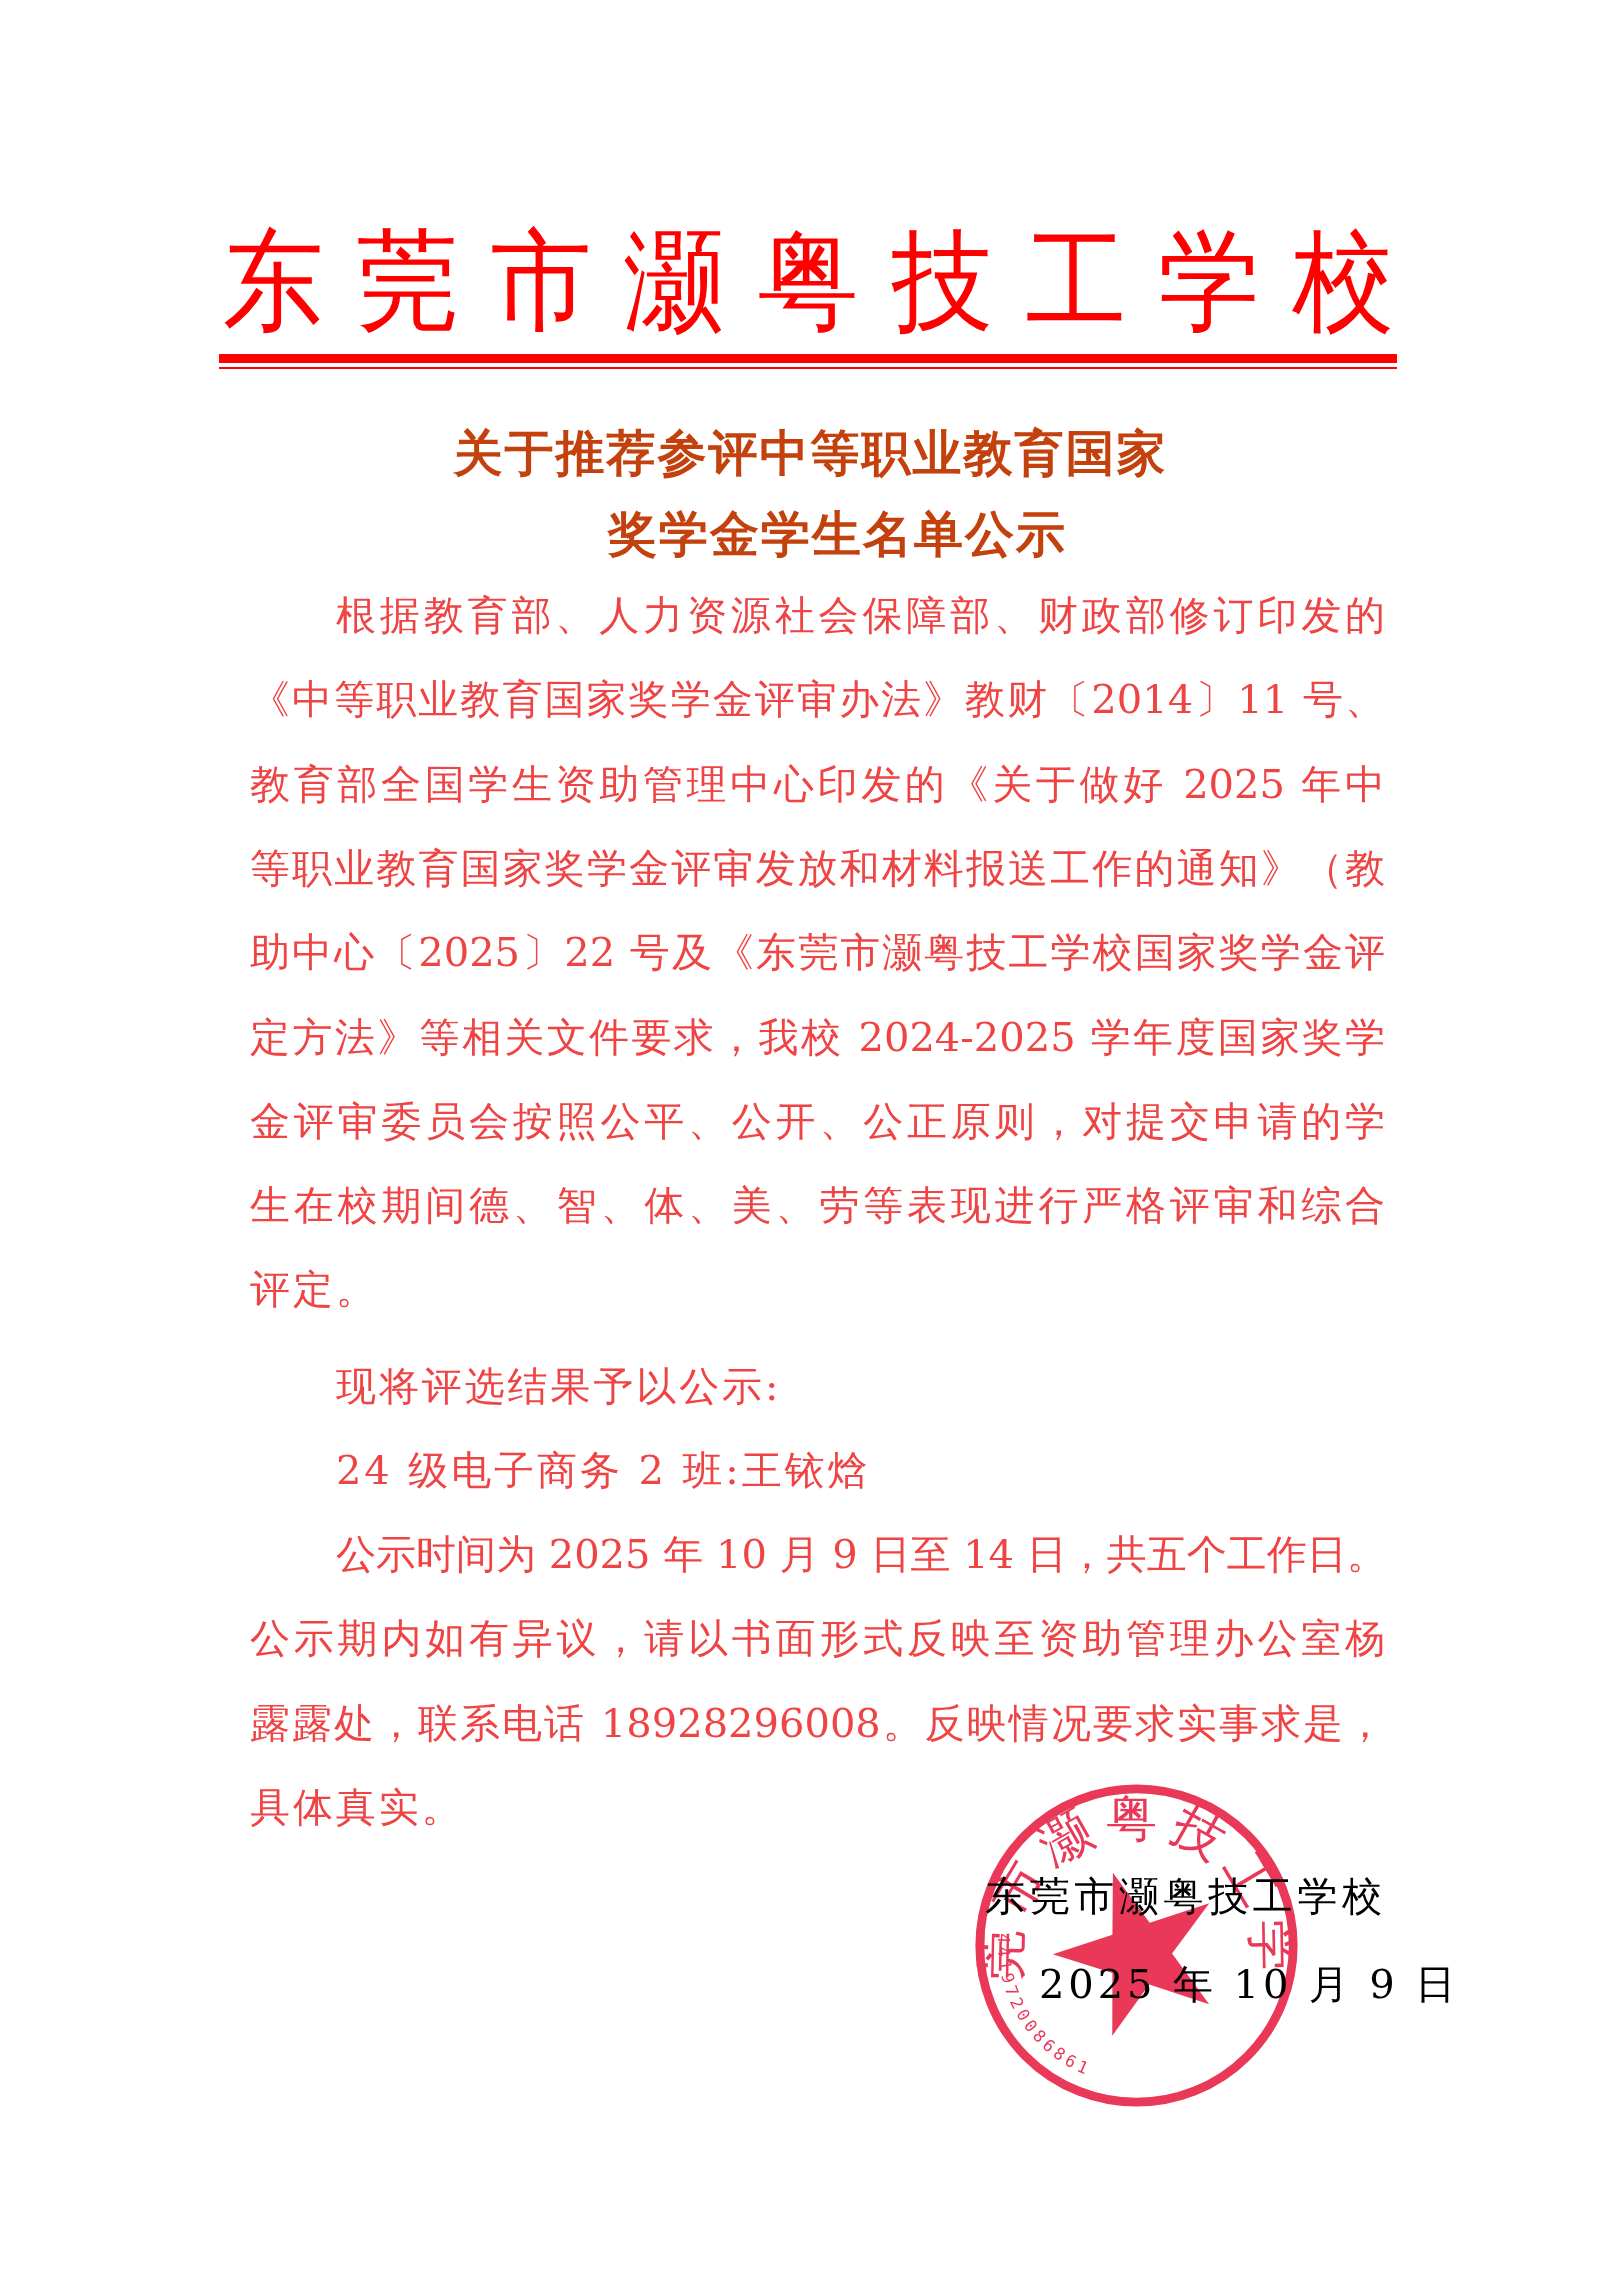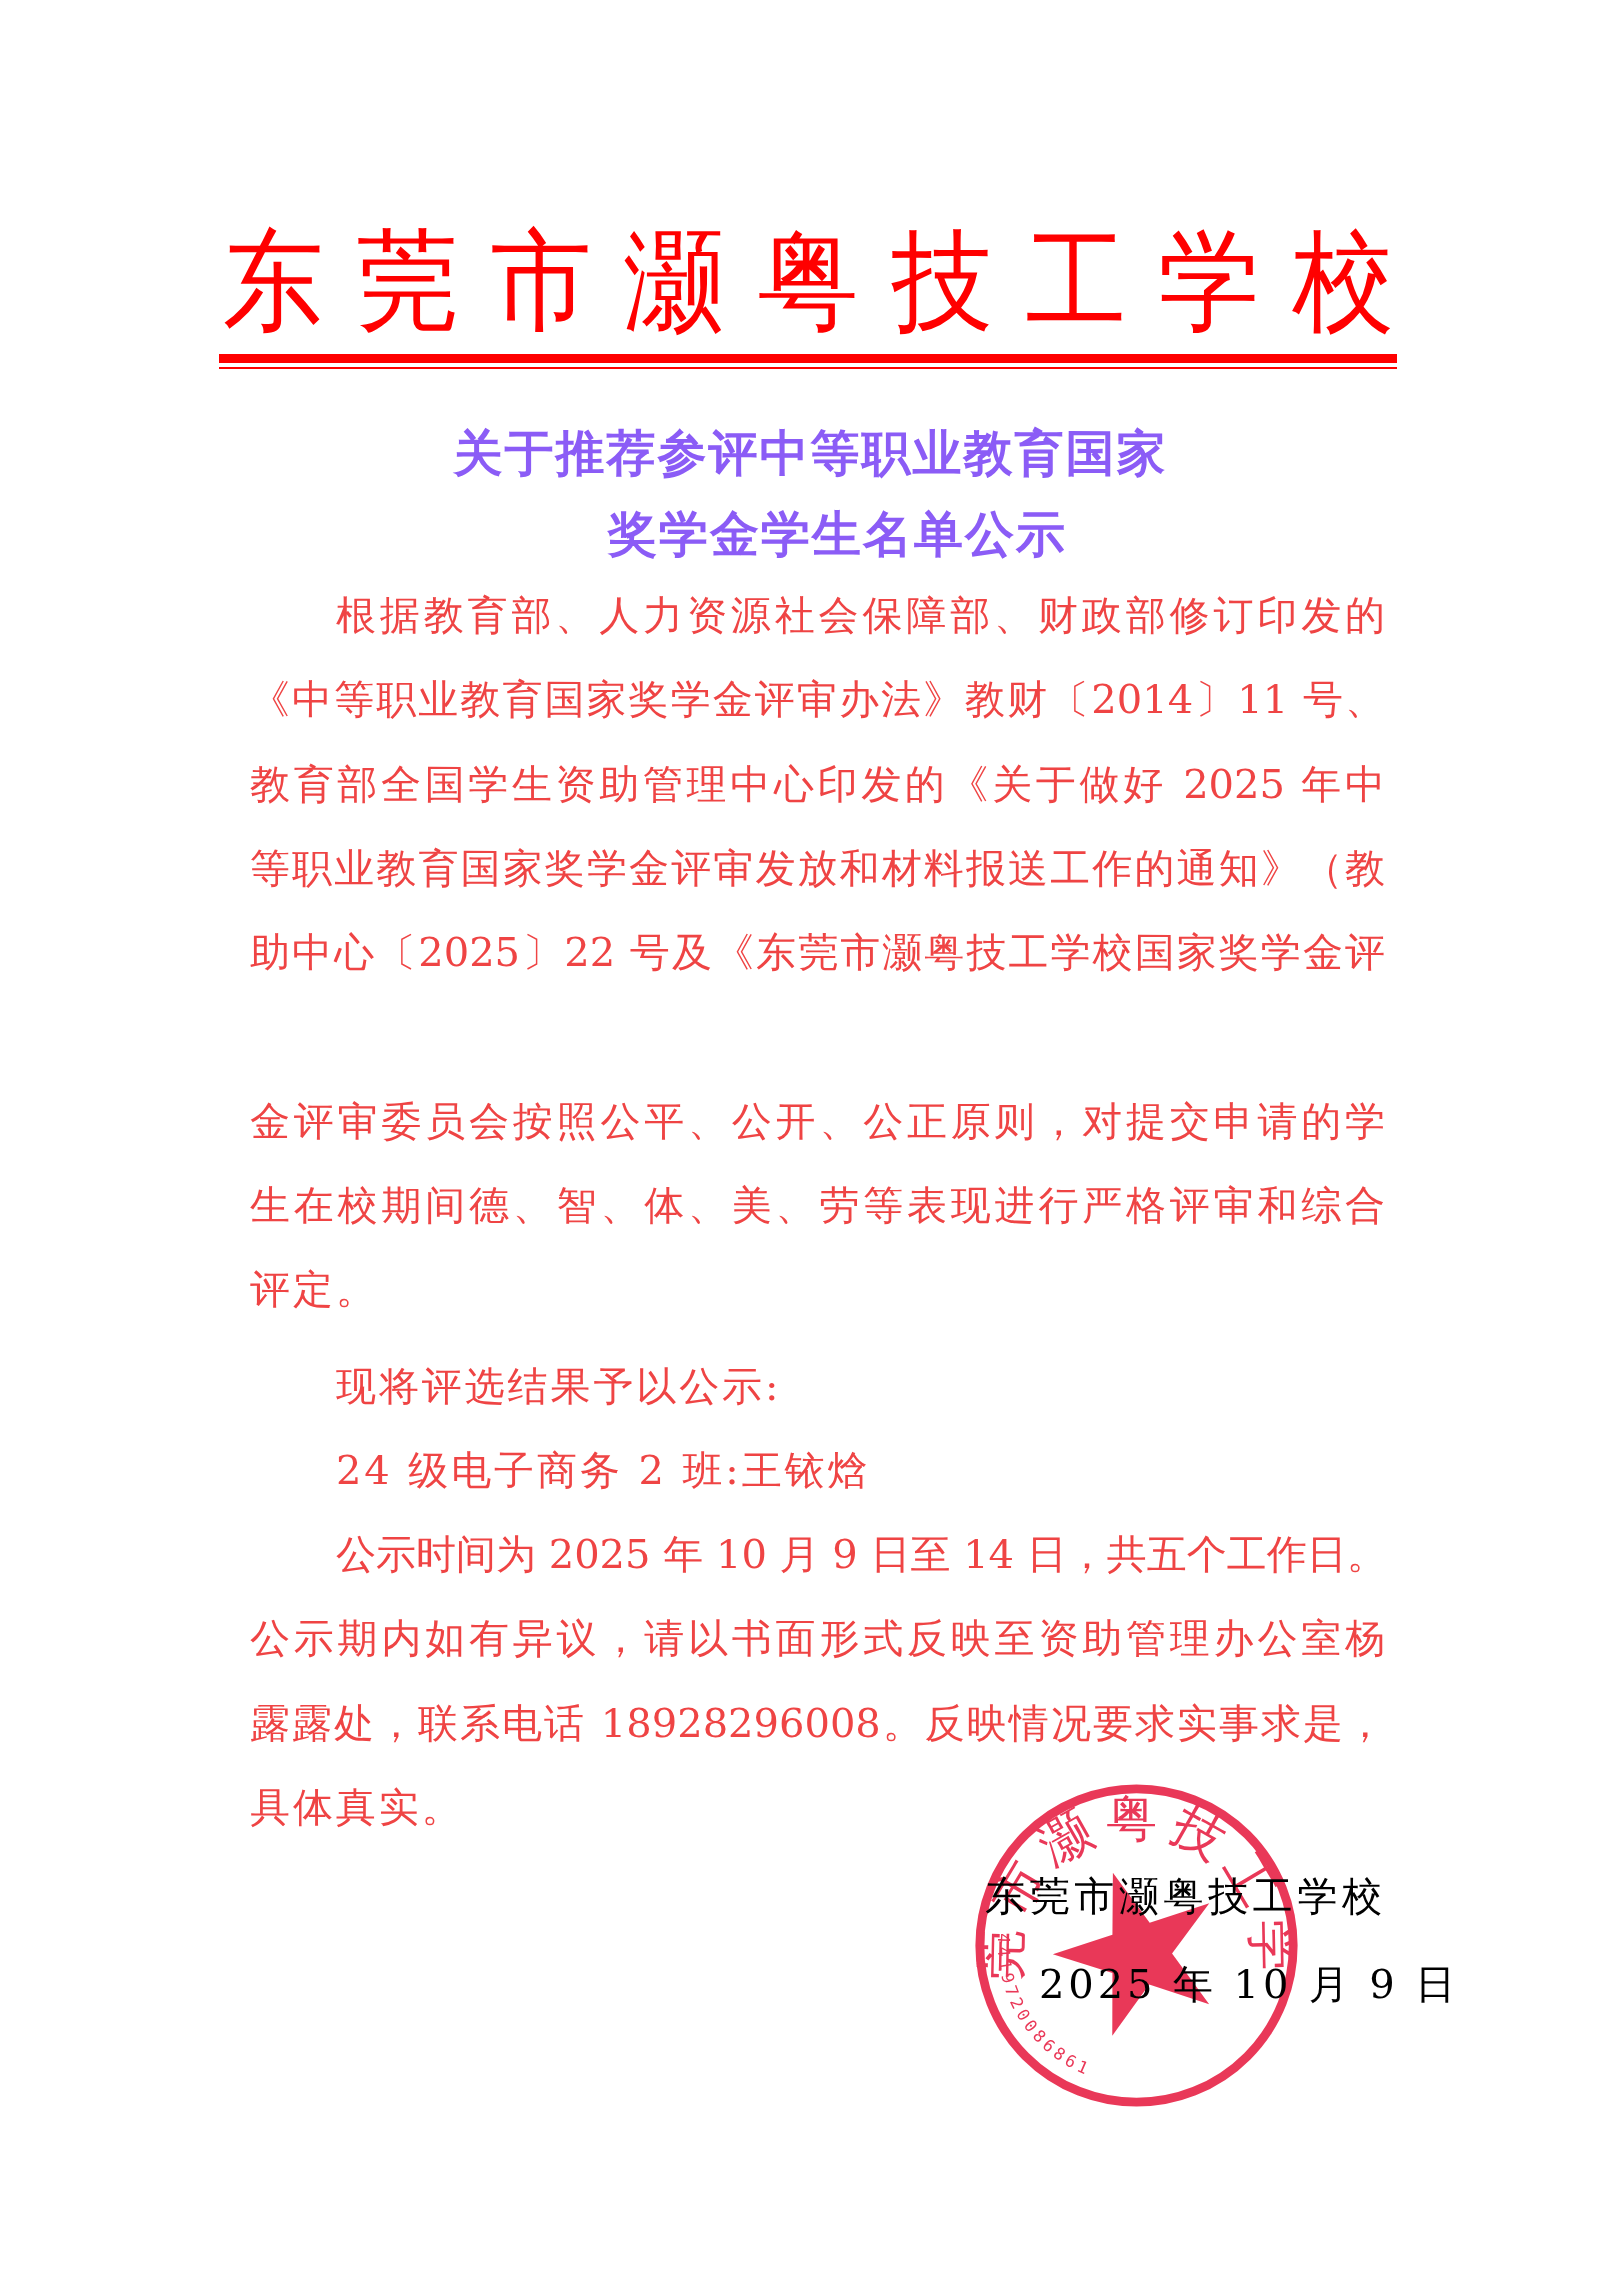--- a/index.html
+++ b/index.html
@@ -12,21 +12,21 @@
               display: flex; justify-content: space-between; align-items: center; }
   .lh-char { color: #ff0000; font-family: "DejaVu Serif", "Liberation Serif", serif;
              font-size: 110px; line-height: 127px; display: inline-block;
              transform: scaleX(0.92); transform-origin: center; }
   .lh-rule-thick { position: absolute; left: 219px; top: 354px; width: 1178px; height: 8.8px; background: #ff0000; }
   .lh-rule-thin  { position: absolute; left: 219px; top: 367px; width: 1178px; height: 2px; background: #ff0000; }
 
   
   .doc-title { position: absolute; left: 0; width: 1621px; text-align: center;
                font-family: "DejaVu Sans", "Liberation Sans", sans-serif; font-weight: bold;
-               font-size: 49px; line-height: 59px; letter-spacing: 2px; color: #8b5cf6; }
+               font-size: 49px; line-height: 59px; letter-spacing: 2px; color: #c2410c; }
   .t1 { top: 424px; }
   .t2 { top: 505px; margin-left: 27px; }
 
   
   .line { position: absolute; left: 250px; width: 1135px; height: 59px;
           font-size: 40px; line-height: 59px; white-space: nowrap; color: #ef4444;
           text-align: justify; text-align-last: justify; }
   .line.indent { left: 336px; width: 1049px; }
   .line.short { text-align: left; text-align-last: left; letter-spacing: 2.9px; }
 
@@ -58,20 +58,21 @@
   <div class="lh-rule-thin"></div>
 
   <div class="doc-title t1">关于推荐参评中等职业教育国家</div>
   <div class="doc-title t2">奖学金学生名单公示</div>
 
   <div class="line indent" style="top:586px">根据教育部、人力资源社会保障部、财政部修订印发的</div>
   <div class="line" style="top:670px">《中等职业教育国家奖学金评审办法》教财〔2014〕11 号、</div>
   <div class="line" style="top:755px">教育部全国学生资助管理中心印发的《关于做好 2025 年中</div>
   <div class="line" style="top:839px">等职业教育国家奖学金评审发放和材料报送工作的通知》（教</div>
   <div class="line" style="top:923px">助中心〔2025〕22 号及《东莞市灏粤技工学校国家奖学金评</div>
+  <div class="line" style="top:1008px">定方法》等相关文件要求，我校 2024-2025 学年度国家奖学</div>
   <div class="line" style="top:1092px">金评审委员会按照公平、公开、公正原则，对提交申请的学</div>
   <div class="line" style="top:1176px">生在校期间德、智、体、美、劳等表现进行严格评审和综合</div>
   <div class="line short" style="top:1260px">评定。</div>
 
   <div class="line indent short" style="top:1357px">现将评选结果予以公示:</div>
   <div class="line indent short" style="top:1441px">24 级电子商务 2 班:王铱焓</div>
 
   <div class="line indent" style="top:1525px">公示时间为 2025 年 10 月 9 日至 14 日，共五个工作日。</div>
   <div class="line" style="top:1609px">公示期内如有异议，请以书面形式反映至资助管理办公室杨</div>
   <div class="line" style="top:1694px">露露处，联系电话 18928296008。反映情况要求实事求是，</div>

